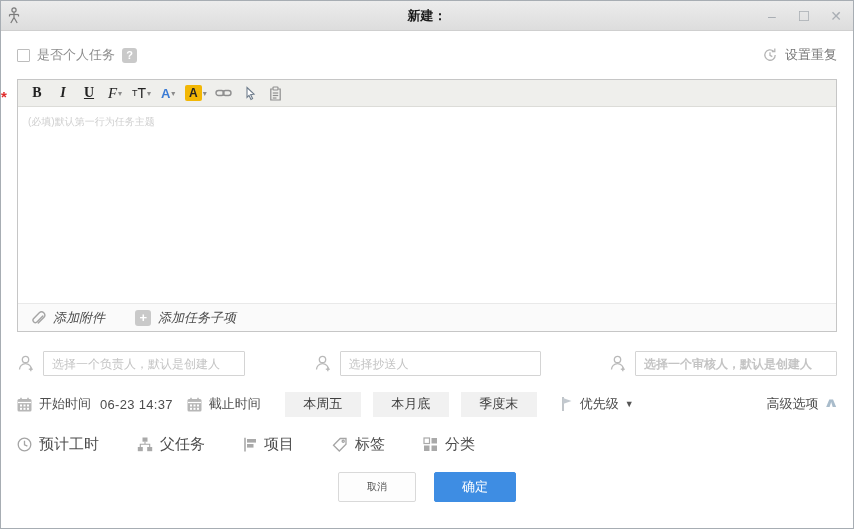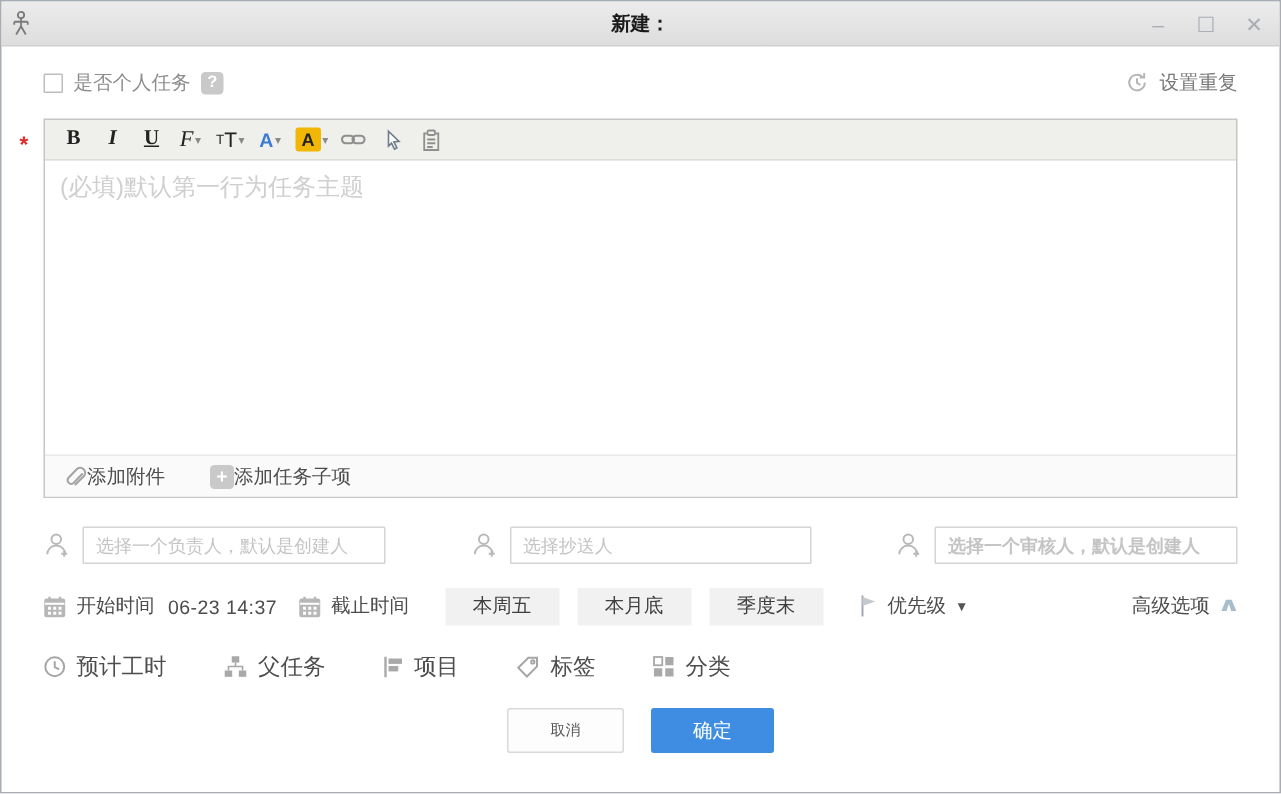--- a/index.html
+++ b/index.html
@@ -14,21 +14,21 @@
     border-bottom:1px solid #cfcfcf; position:relative;
     display:flex; align-items:center;
   }
   .titlebar .app-logo { margin-left:5px; width:16px; height:18px; }
   .titlebar .title {
     position:absolute; left:0; right:0; text-align:center;
     font-size:13px; font-weight:bold; color:#1a1a1a;
   }
   .win-controls { position:absolute; right:8px; top:0; height:30px; display:flex; align-items:center; gap:14px; }
   .win-btn { width:18px; text-align:center; color:#a9aeb4; font-size:14px; line-height:18px; cursor:default; }
-  .content { flex:1; padding:0 28px; position:relative; }
+  .content { flex:1; padding:0 16px; position:relative; }
 
   .header-row { margin-top:13px; height:22px; display:flex; align-items:center; justify-content:space-between; }
   .hgroup { display:flex; align-items:center; gap:7px; }
   .checkbox { width:13px; height:13px; border:1px solid #bdbdbd; background:#fff; border-radius:1px; }
   .label-muted { font-size:13px; color:#8d8d8d; }
   .label-mid { font-size:13px; color:#777; }
   .badge {
     width:15px; height:15px; border-radius:3px; background:#c9c9c9; color:#fff;
     font-size:11px; font-weight:bold; text-align:center; line-height:15px;
   }
@@ -41,26 +41,26 @@
   }
   .tb { min-width:22px; height:22px; display:flex; align-items:center; justify-content:center; color:#222; cursor:default; padding:0 2px; }
   .tb .caret { font-size:8px; color:#8a8a8a; margin-left:1px; }
   .tb-b { font-weight:bold; font-family:"Liberation Serif","DejaVu Serif",serif; font-size:14px; }
   .tb-i { font-style:italic; font-family:"Liberation Serif","DejaVu Serif",serif; font-size:14px; font-weight:bold; }
   .tb-u { text-decoration:underline; font-family:"Liberation Serif","DejaVu Serif",serif; font-size:14px; font-weight:bold; }
   .tb-f { font-style:italic; font-family:"Liberation Serif","DejaVu Serif",serif; font-size:15px; }
   .tb-size .t-small { font-size:9px; } .tb-size .t-big { font-size:14px; }
   .tb-color { color:#3a7bd5; font-weight:bold; font-size:13px; }
   .tb-bg .a-chip { background:#f2b705; color:#222; font-weight:bold; font-size:12px; padding:1px 4px; border-radius:2px; }
-  .editor-body { flex:1; padding:8px 10px; font-size:16px; color:#cfcfcf; cursor:text; }
+  .editor-body { flex:1; padding:8px 10px; font-size:10px; color:#cfcfcf; cursor:text; }
   .attach-bar {
     height:28px; flex:0 0 28px; background:#fafafa; border-top:1px solid #e9e9e9;
     display:flex; align-items:center; gap:8px; padding-left:12px;
   }
-  .attach-item { display:flex; align-items:center; font-size:13px; color:#4d4d4d; cursor:default; }
+  .attach-item { display:flex; align-items:center; gap:7px; font-size:13px; color:#4d4d4d; cursor:default;font-style:italic; }
   .plus-box { width:16px; height:16px; border-radius:3px; background:#c9c9c9; color:#fff; font-size:13px; line-height:15px; text-align:center; font-weight:bold; }
   .attach-gap { width:14px; }
 
   .people-row { margin-top:19px; display:flex; align-items:flex-start; justify-content:space-between; }
   .pgroup { display:flex; align-items:center; gap:8px; }
   .pgroup input {
     height:25px; border:1px solid #d4d4d4; border-radius:1px; padding:0 8px;
     font-size:12px; color:#444; outline:none; font-family:inherit;
   }
   .pgroup input::placeholder { color:#c4c4c4; }

